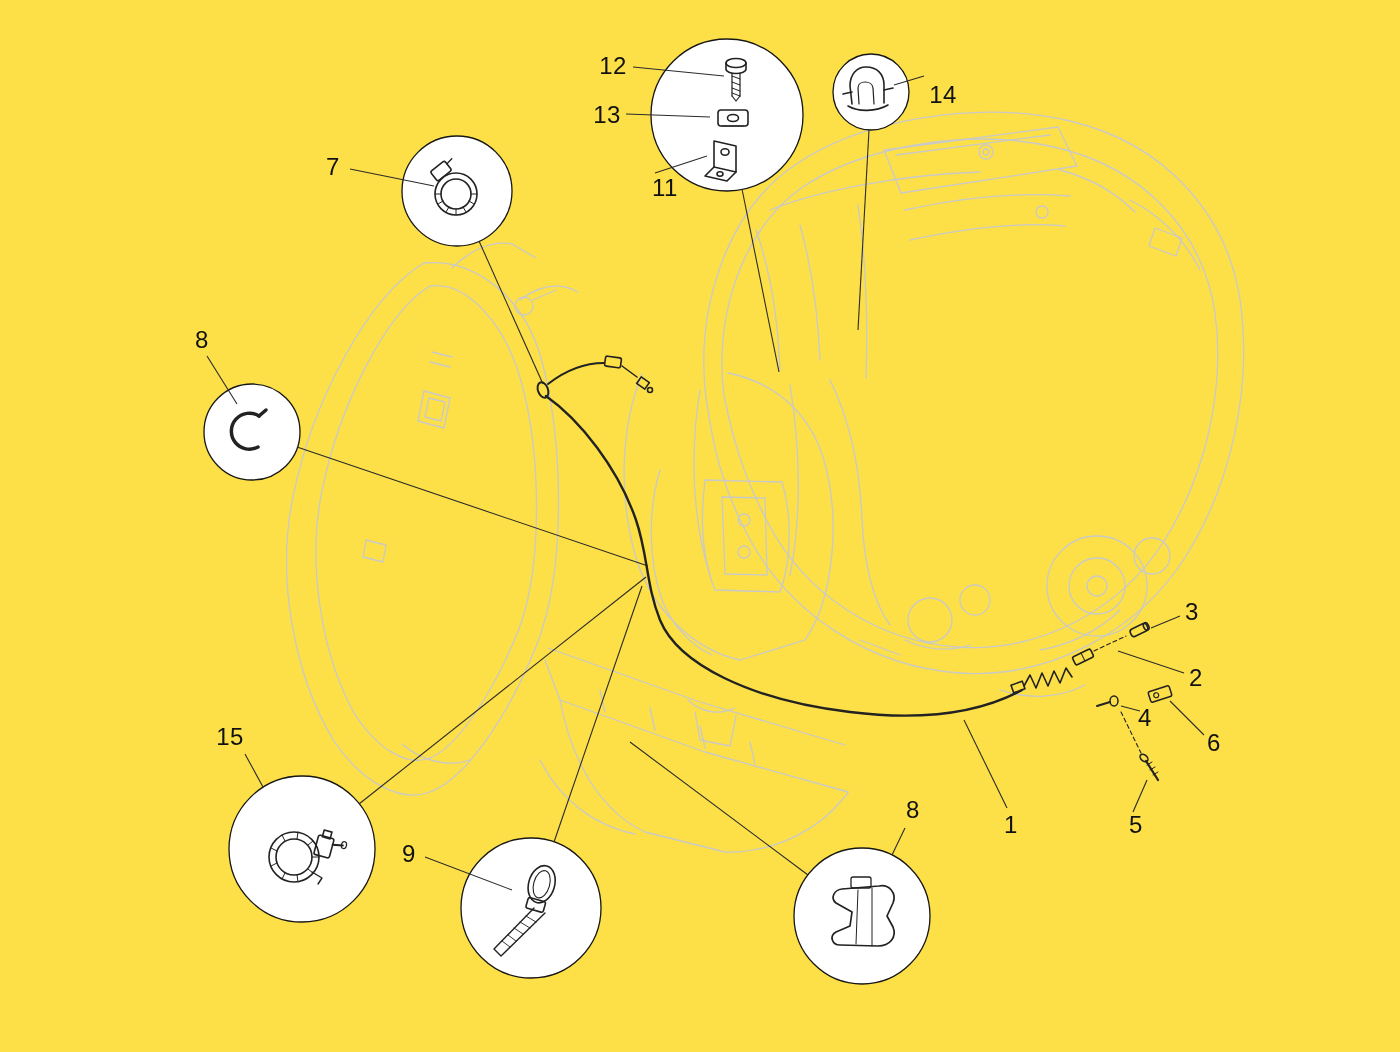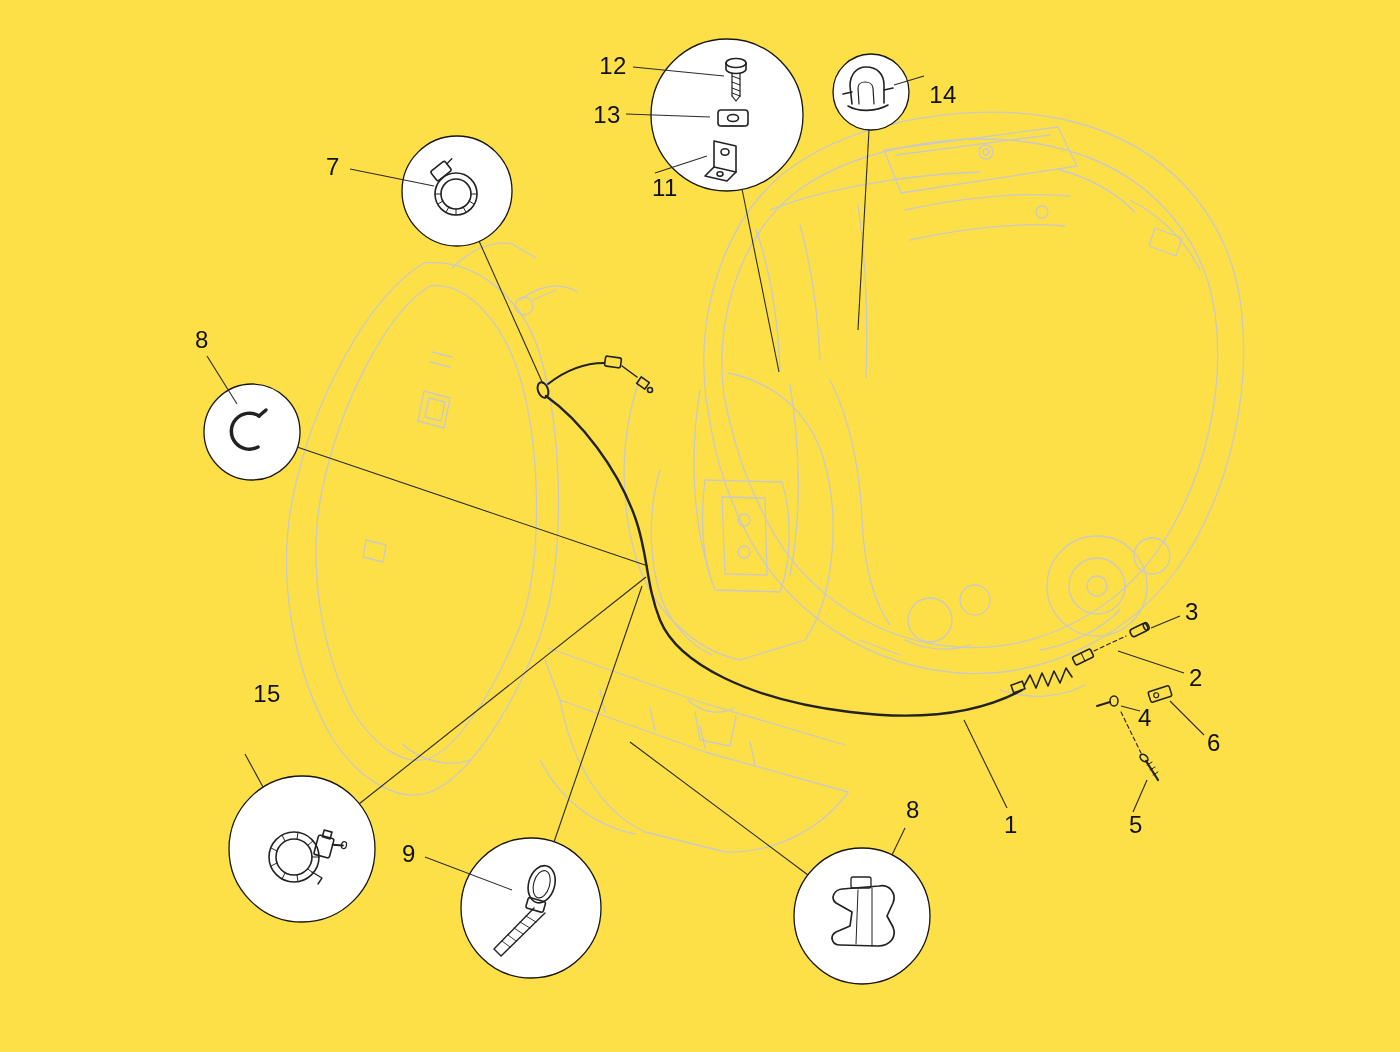--- a/index.html
+++ b/index.html
@@ -241,16 +241,16 @@
   <div class="num" style="left:665px; top:180px;margin-top:8px;">11</div>
   <div class="num" style="left:943px; top:73px;margin-top:22px;">14</div>
   <div class="num" style="left:333px; top:167px;">7</div>
   <div class="num" style="left:202px; top:340px;">8</div>
   <div class="num" style="left:1192px; top:612px;">3</div>
   <div class="num" style="left:1196px; top:678px;">2</div>
   <div class="num" style="left:1145px; top:718px;">4</div>
   <div class="num" style="left:1214px; top:743px;">6</div>
   <div class="num" style="left:1136px; top:825px;">5</div>
   <div class="num" style="left:1011px; top:825px;">1</div>
-  <div class="num" style="left:230px; top:694px;margin-left:37px;">15</div>
+  <div class="num" style="left:230px; top:737px;">15</div>
   <div class="num" style="left:409px; top:854px;">9</div>
   <div class="num" style="left:913px; top:810px;">8</div>
 </div>
 
 </body></html>

